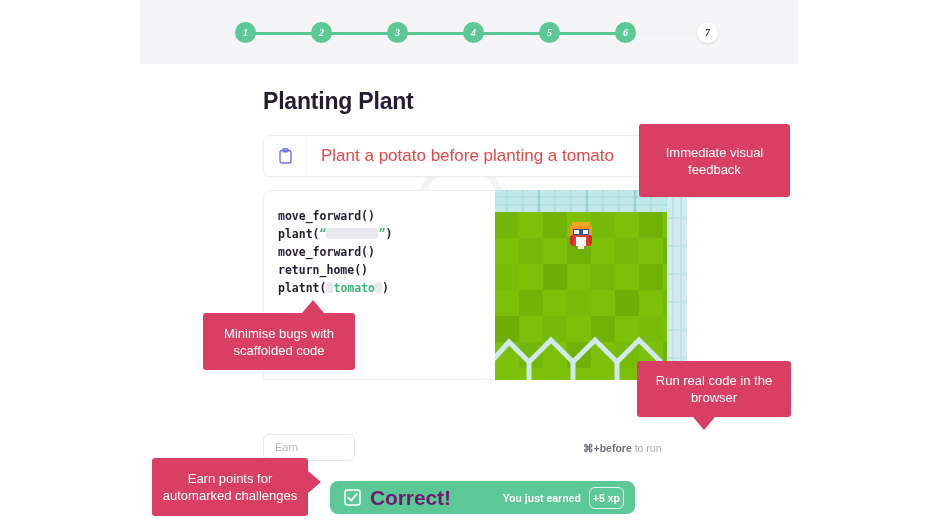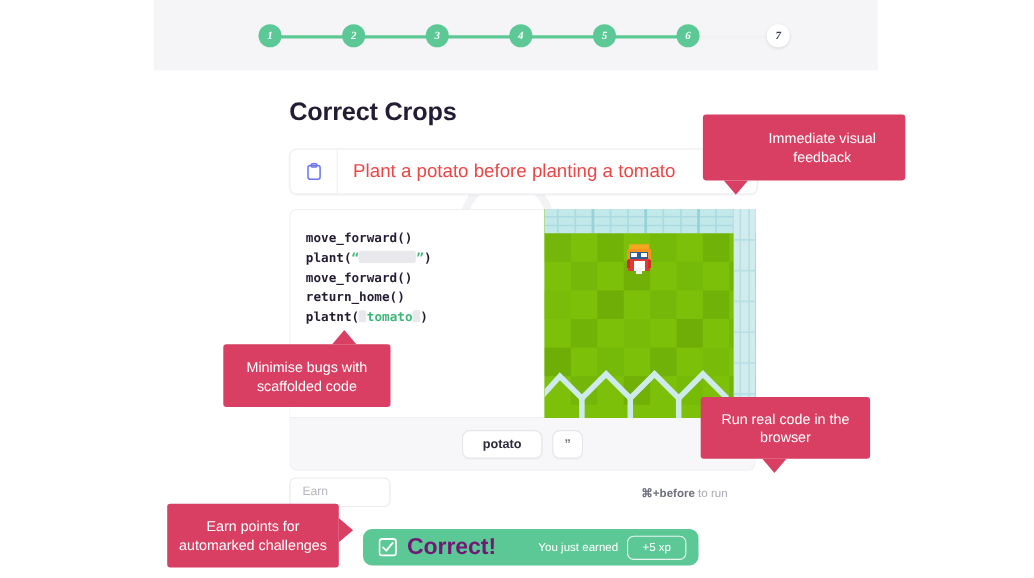--- a/index.html
+++ b/index.html
@@ -158,27 +158,27 @@
     background:#5cc896;border-radius:8px;
     display:flex;align-items:center;
     z-index:6;
   }
   .toast-check{margin-left:14px;display:flex;align-items:center;}
   .toast-title{
     margin-left:9px;color:#701a75;font-size:21px;font-weight:bold;
     letter-spacing:-.1px;
   }
   .toast-earned{
-    margin-left:auto;color:#ffffff;font-size:10.5px;font-weight:normal;
+    margin-left:auto;color:#ffffff;font-size:10.5px;font-weight:bold;
   }
   .toast-xp{
     margin-left:8px;margin-right:11px;
     border:1.5px solid rgba(255,255,255,.85);border-radius:6px;
-    color:#ffffff;font-size:10.5px;font-weight:normal;
-    padding:4px 13px;
+    color:#ffffff;font-size:10.5px;font-weight:bold;
+    padding:4px 3px;
   }
 
   
   .callout{
     position:absolute;background:#d83f63;color:#ffffff;
     border-radius:3px;text-align:center;
     font-size:13px;line-height:17px;
     display:flex;align-items:center;justify-content:center;
     z-index:20;
   }
@@ -228,21 +228,21 @@
         </div>
       <div class="step done" style="left:380px;">
           <span>6</span>
         </div>
       <div class="step current" style="left:462px;">
           <span>7</span>
         </div>
     </div>
   </div>
 
-  <div class="page-title">Correct Crops</div>
+  <div class="page-title">Planting Plant</div>
 
   <div class="watermark"></div>
 
   <div class="instruction-bar">
     <div class="instr-icon">
       <svg width="13" height="16" viewBox="0 0 13 16">
         <rect x="1" y="2.5" width="11" height="12.5" rx="2" fill="none" stroke="#6d76ee" stroke-width="1.4"></rect>
         <rect x="4" y="0.8" width="5" height="3" rx="1" fill="none" stroke="#6d76ee" stroke-width="1.4"></rect>
       </svg>
     </div>
@@ -348,43 +348,39 @@
           <rect x="1" y="13" width="20" height="11" fill="#e03a33"></rect>
           <rect x="6" y="15" width="10" height="9" fill="#ffffff"></rect>
           <rect x="8" y="22" width="6" height="5" fill="#f2f2f2"></rect>
           <rect x="0" y="14" width="3" height="8" fill="#c92e28"></rect>
           <rect x="19" y="14" width="3" height="8" fill="#c92e28"></rect>
         </svg>
       </div>
     </div>
   </div>
 
-  <div class="chip-bar">
-    <div class="chip">potato</div>
-    <div class="chip small">”</div>
-  </div>
 
   <div class="hints-input">Earn</div>
 
   <div class="run-hint"><b>⌘+before</b><span> to run</span></div>
 
 
   <div class="toast">
     <div class="toast-check">
       <svg width="17" height="17" viewBox="0 0 17 17">
         <rect x="1" y="1" width="15" height="15" rx="2.5" fill="none" stroke="#ffffff" stroke-width="1.6"></rect>
         <polyline points="4.2,8.6 7.2,11.6 13,4.6" fill="none" stroke="#ffffff" stroke-width="1.7" stroke-linecap="round" stroke-linejoin="round"></polyline>
       </svg>
     </div>
     <div class="toast-title">Correct!</div>
     <div class="toast-earned">You just earned</div>
     <div class="toast-xp">+5 xp</div>
   </div>
 
-  <div class="callout" style="left:639px;top:104px;width:151px;height:60px;padding-left:33px;">
+  <div class="callout" style="left:639px;top:124px;width:151px;height:73px;">
     <span>Immediate visual feedback</span>
     <div class="tail down" style="left:19px;top:60px;"></div>
   </div>
 
   <div class="callout" style="left:637px;top:361px;width:154px;height:56px;">
     <span>Run real code in the browser</span>
     <div class="tail down" style="left:56px;top:56px;"></div>
   </div>
 
   <div class="callout" style="left:203px;top:313px;width:152px;height:57px;">

